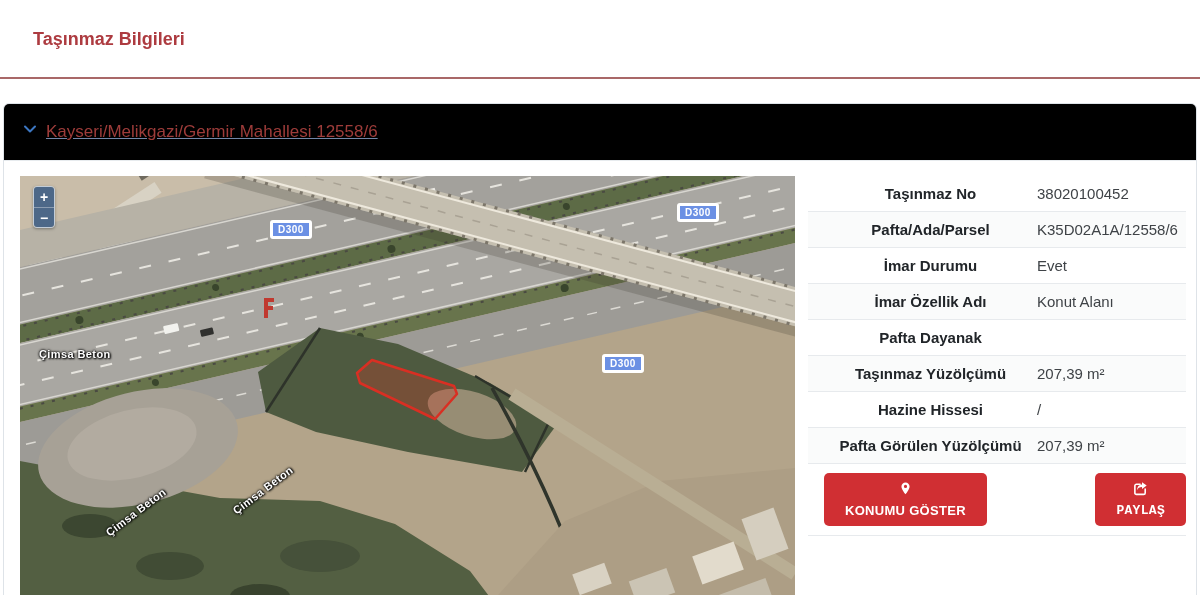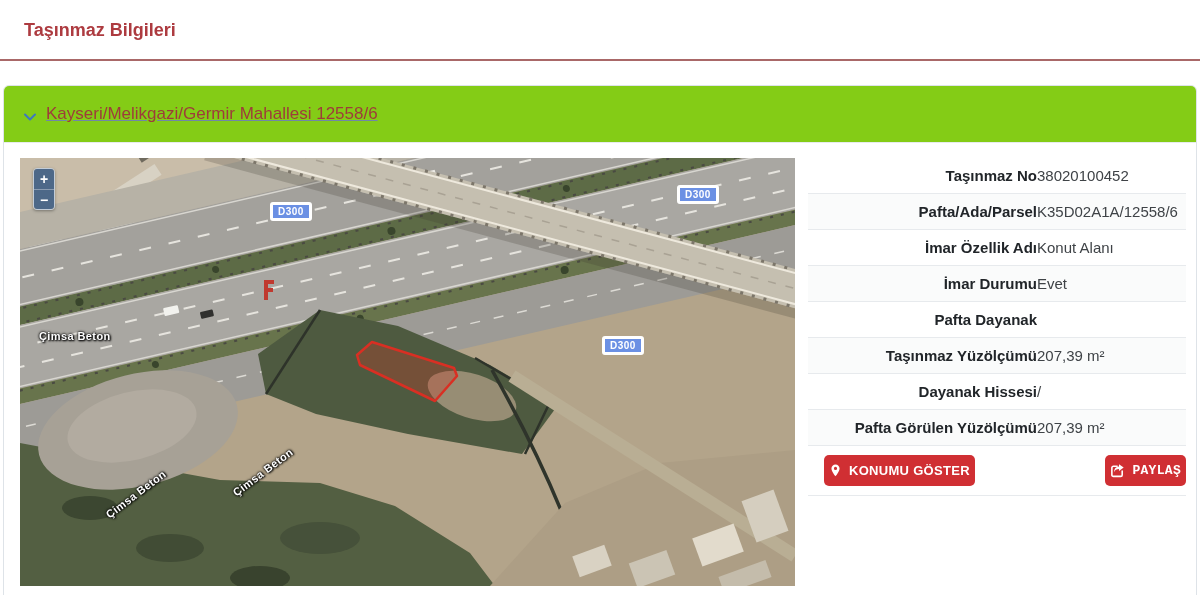--- a/index.html
+++ b/index.html
@@ -5,32 +5,32 @@
   * { box-sizing: border-box; }
   html,body { margin:0; padding:0; }
   body {
     width:1200px; height:595px; overflow:hidden;
     background:#ffffff;
     font-family:"Liberation Sans", sans-serif;
     position:relative;
   }
 
   
-  .top-title { margin:8px; padding:12px 16px 10px; font-size:18px; font-weight:700; color:#ad3b40; }
+  .top-title { margin:17px; padding:12px 16px 10px; font-size:18px; font-weight:700; color:#ad3b40; }
   .red-rule { margin:0; border:0; border-top:2px solid #a96868; }
 
   
   .card {
     margin:24px 3px 0; height:516px;
     background:#fff; border:1px solid #dee3e8; border-radius:6px;
   }
   .card-header {
-    background:#84cc16; border-bottom:1px solid #e7ebee;
+    background:#000000; border-bottom:1px solid #e7ebee;
     border-radius:5px 5px 0 0;
-    padding:18px 14px; display:flex; align-items:flex-end;
+    padding:18px 14px; display:flex; align-items:flex-start;
   }
   .chev { flex:0 0 auto; margin-left:5px; cursor:pointer; display:block; }
   .section-link {
     margin-left:9px; font-size:17px; color:#9e3c3a;
     text-decoration:underline; text-decoration-color:#7186a8; cursor:pointer;
   }
   .card-body { display:flex; padding:15px 10px 0 16px; }
 
   
   .map {
@@ -62,31 +62,31 @@
   }
   .rot { transform:rotate(-37deg); }
   .parcel-svg { position:absolute; inset:0; z-index:3; pointer-events:none; }
 
   
   .info { flex:1 1 auto; margin-left:13px; }
   table.details { width:100%; border-collapse:collapse; font-size:15px; }
   table.details tr { border-bottom:1px solid #e7eaed; }
   table.details tr:nth-child(even):not(.btn-row) { background:#fafbfb; }
   table.details th {
-    width:229px; text-align:right; font-weight:700; color:#212529;
+    width:229px; text-align:center; font-weight:700; color:#212529;
     padding:9px 0 9px 16px; white-space:nowrap;
   }
   table.details td { color:#3f4347; padding:9px 0; }
   .btn-row td { padding:12px 0 16px; background:#fff; }
   .btn-cell-right { text-align:right;font-family:Liberation Mono, monospace; }
   .btn {
     display:inline-flex; align-items:center; gap:7px;
     background:#d02f33; color:#fff; border:0; border-radius:5px;
     font-family:inherit; font-size:13px; font-weight:700; letter-spacing:.3px;
-    padding:8px 5px; cursor:pointer;
+    padding:8px 21px; cursor:pointer;flex-direction:column;
   }
   .btn svg { display:block; }
 
   .bottom-strip { height:7px; background:#e9eef2; margin-top:0; }
 </style>
 </head>
 <body>
 
 <h1 class="top-title">Taşınmaz Bilgileri</h1>
 <hr class="red-rule">
@@ -208,37 +208,37 @@
         <tbody>
           <tr>
             <th>Taşınmaz No</th>
             <td>38020100452</td>
           </tr>
           <tr>
             <th>Pafta/Ada/Parsel</th>
             <td>K35D02A1A/12558/6</td>
           </tr>
           <tr>
+            <th>İmar Durumu</th>
+            <td>Evet</td>
+          </tr>
+          <tr>
             <th>İmar Özellik Adı</th>
             <td>Konut Alanı</td>
           </tr>
           <tr>
-            <th>İmar Durumu</th>
-            <td>Evet</td>
-          </tr>
-          <tr>
             <th>Pafta Dayanak</th>
             <td></td>
           </tr>
           <tr>
             <th>Taşınmaz Yüzölçümü</th>
             <td>207,39 m²</td>
           </tr>
           <tr>
-            <th>Dayanak Hissesi</th>
+            <th>Hazine Hissesi</th>
             <td>/</td>
           </tr>
           <tr>
             <th>Pafta Görülen Yüzölçümü</th>
             <td>207,39 m²</td>
           </tr>
           <tr class="btn-row">
             <td style="padding-left:16px;">
               <button class="btn">
                 <svg width="13" height="15" viewBox="0 0 16 17">

